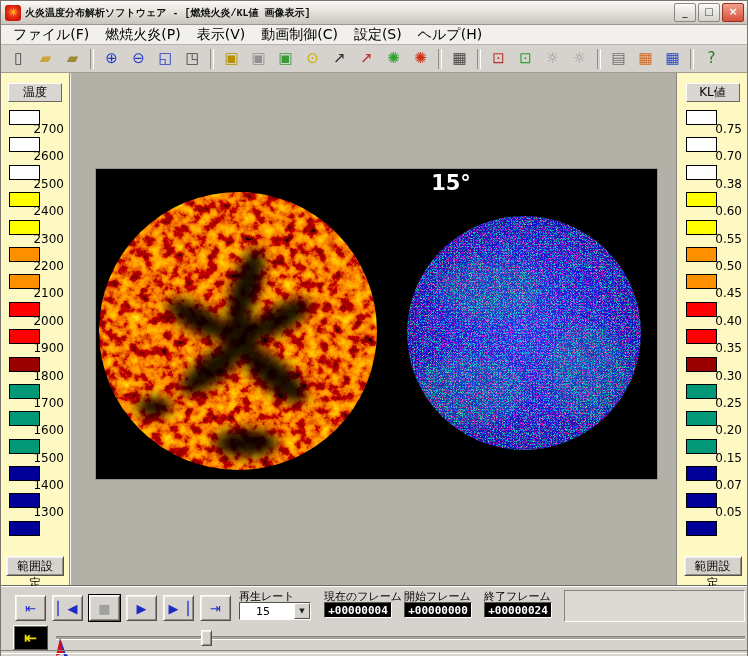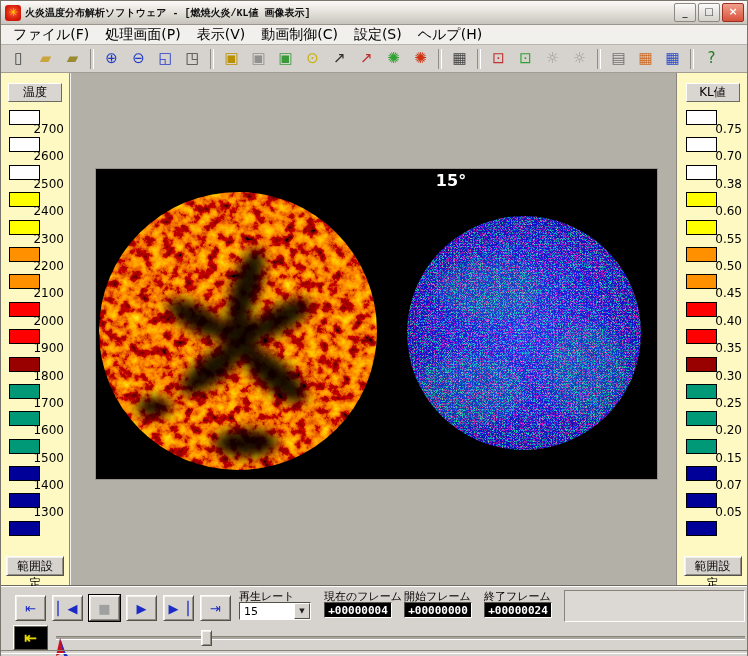--- a/index.html
+++ b/index.html
@@ -45,34 +45,34 @@
   .swatch{width:29px;height:13px;border:1px solid #000;}
   .scale-label{position:absolute;right:5px;top:12px;font-size:12px;color:#000;}
   .range-btn{display:block;margin:8px auto 0 auto;width:58px;height:20px;box-sizing:border-box;font-size:12px;
     font-family:"DejaVu Sans",sans-serif;color:#000;background:#d6d3ce;border:1px solid;
     border-color:#fffefb #55524c #55524c #fffefb;box-shadow:inset 1px 1px 0 #f1efe9,inset -1px -1px 0 #918d83;}
 
   
   #image-panel{position:absolute;left:95px;top:96px;width:561px;height:310px;background:#000;
     outline:1px solid #96928a;}
   #angle-label{position:absolute;left:320px;top:2px;width:70px;text-align:center;color:#fff;
-    font-size:16px;font-weight:bold;}
+    font-size:21px;font-weight:bold;}
 
   
   #controls{position:absolute;left:0;top:585px;width:100%;height:71px;box-sizing:border-box;background:#d6d3ce;
     border-top:1px solid #fff;}
   #playback-buttons{position:absolute;left:14px;top:8px;display:flex;gap:6px;}
   .pb-btn{width:31px;height:26px;box-sizing:border-box;background:#d6d3ce;color:#1c2bc8;font-size:13px;line-height:1;
     font-family:"DejaVu Sans",sans-serif;border:1px solid;border-color:#fffefb #55524c #55524c #fffefb;
     box-shadow:inset 1px 1px 0 #f1efe9,inset -1px -1px 0 #918d83;padding:0;}
   .pb-focus{box-shadow:0 0 0 1px #000,inset 1px 1px 0 #f1efe9,inset -1px -1px 0 #918d83;}
   #rate-group{position:absolute;left:238px;top:2px;}
   .small-label{font-size:11px;color:#000;white-space:nowrap;}
   #rate-combo{position:absolute;left:0;top:13px;width:72px;height:18px;box-sizing:border-box;background:#fff;
-    border:1px solid;border-color:#55524c #fffefb #fffefb #55524c;display:flex;}
+    border:1px solid;border-color:#55524c #fffefb #fffefb #55524c;display:flex;padding-left:12px;}
   #rate-value{flex:1;font-size:11px;color:#000;padding:2px 0 0 4px;}
   #rate-arrow{width:16px;height:100%;box-sizing:border-box;background:#d6d3ce;border:1px solid;
     border-color:#fffefb #55524c #55524c #fffefb;font-size:7px;line-height:14px;text-align:center;color:#222;}
   .frame-group{position:absolute;top:2px;width:70px;}
   .frame-label{font-size:11px;color:#000;white-space:nowrap;}
   .frame-display{position:absolute;left:0;top:13px;width:68px;height:16px;box-sizing:border-box;background:#000;
     color:#fff;font-family:"DejaVu Sans Mono",monospace;font-size:11px;font-weight:bold;text-align:center;
     line-height:15px;border:1px solid;border-color:#55524c #fffefb #fffefb #55524c;}
   [data-name="current-frame-group"]{left:323px;}
   [data-name="start-frame-group"]{left:403px;}
@@ -98,21 +98,21 @@
   <div id="titlebar" data-name="title-bar">
     <div id="app-icon" data-name="app-icon">✳</div>
     <div id="title-text" data-name="window-title">火炎温度分布解析ソフトウェア - [燃焼火炎/KL値 画像表示]</div>
     <div class="cap-btn" data-name="minimize-button">_</div>
     <div class="cap-btn" data-name="maximize-button">□</div>
     <div class="cap-btn" id="close-btn" data-name="close-button">×</div>
   </div>
 
   <div id="menubar" data-name="menu-bar">
       <div class="menu-item" data-name="menu-file">ファイル(F)</div>
-      <div class="menu-item" data-name="menu-process-screen">処理画面(P)</div>
+      <div class="menu-item" data-name="menu-process-screen">燃焼火炎(P)</div>
       <div class="menu-item" data-name="menu-view">表示(V)</div>
       <div class="menu-item" data-name="menu-movie-control">動画制御(C)</div>
       <div class="menu-item" data-name="menu-settings">設定(S)</div>
       <div class="menu-item" data-name="menu-help">ヘルプ(H)</div>
     </div>
 
   <div id="toolbar" data-name="toolbar">
       <div class="tb-btn" data-name="new-file-button">
         <span class="tb-glyph" data-name="new-file-icon" style="color: rgb(64, 64, 64);">▯</span>
       </div>

